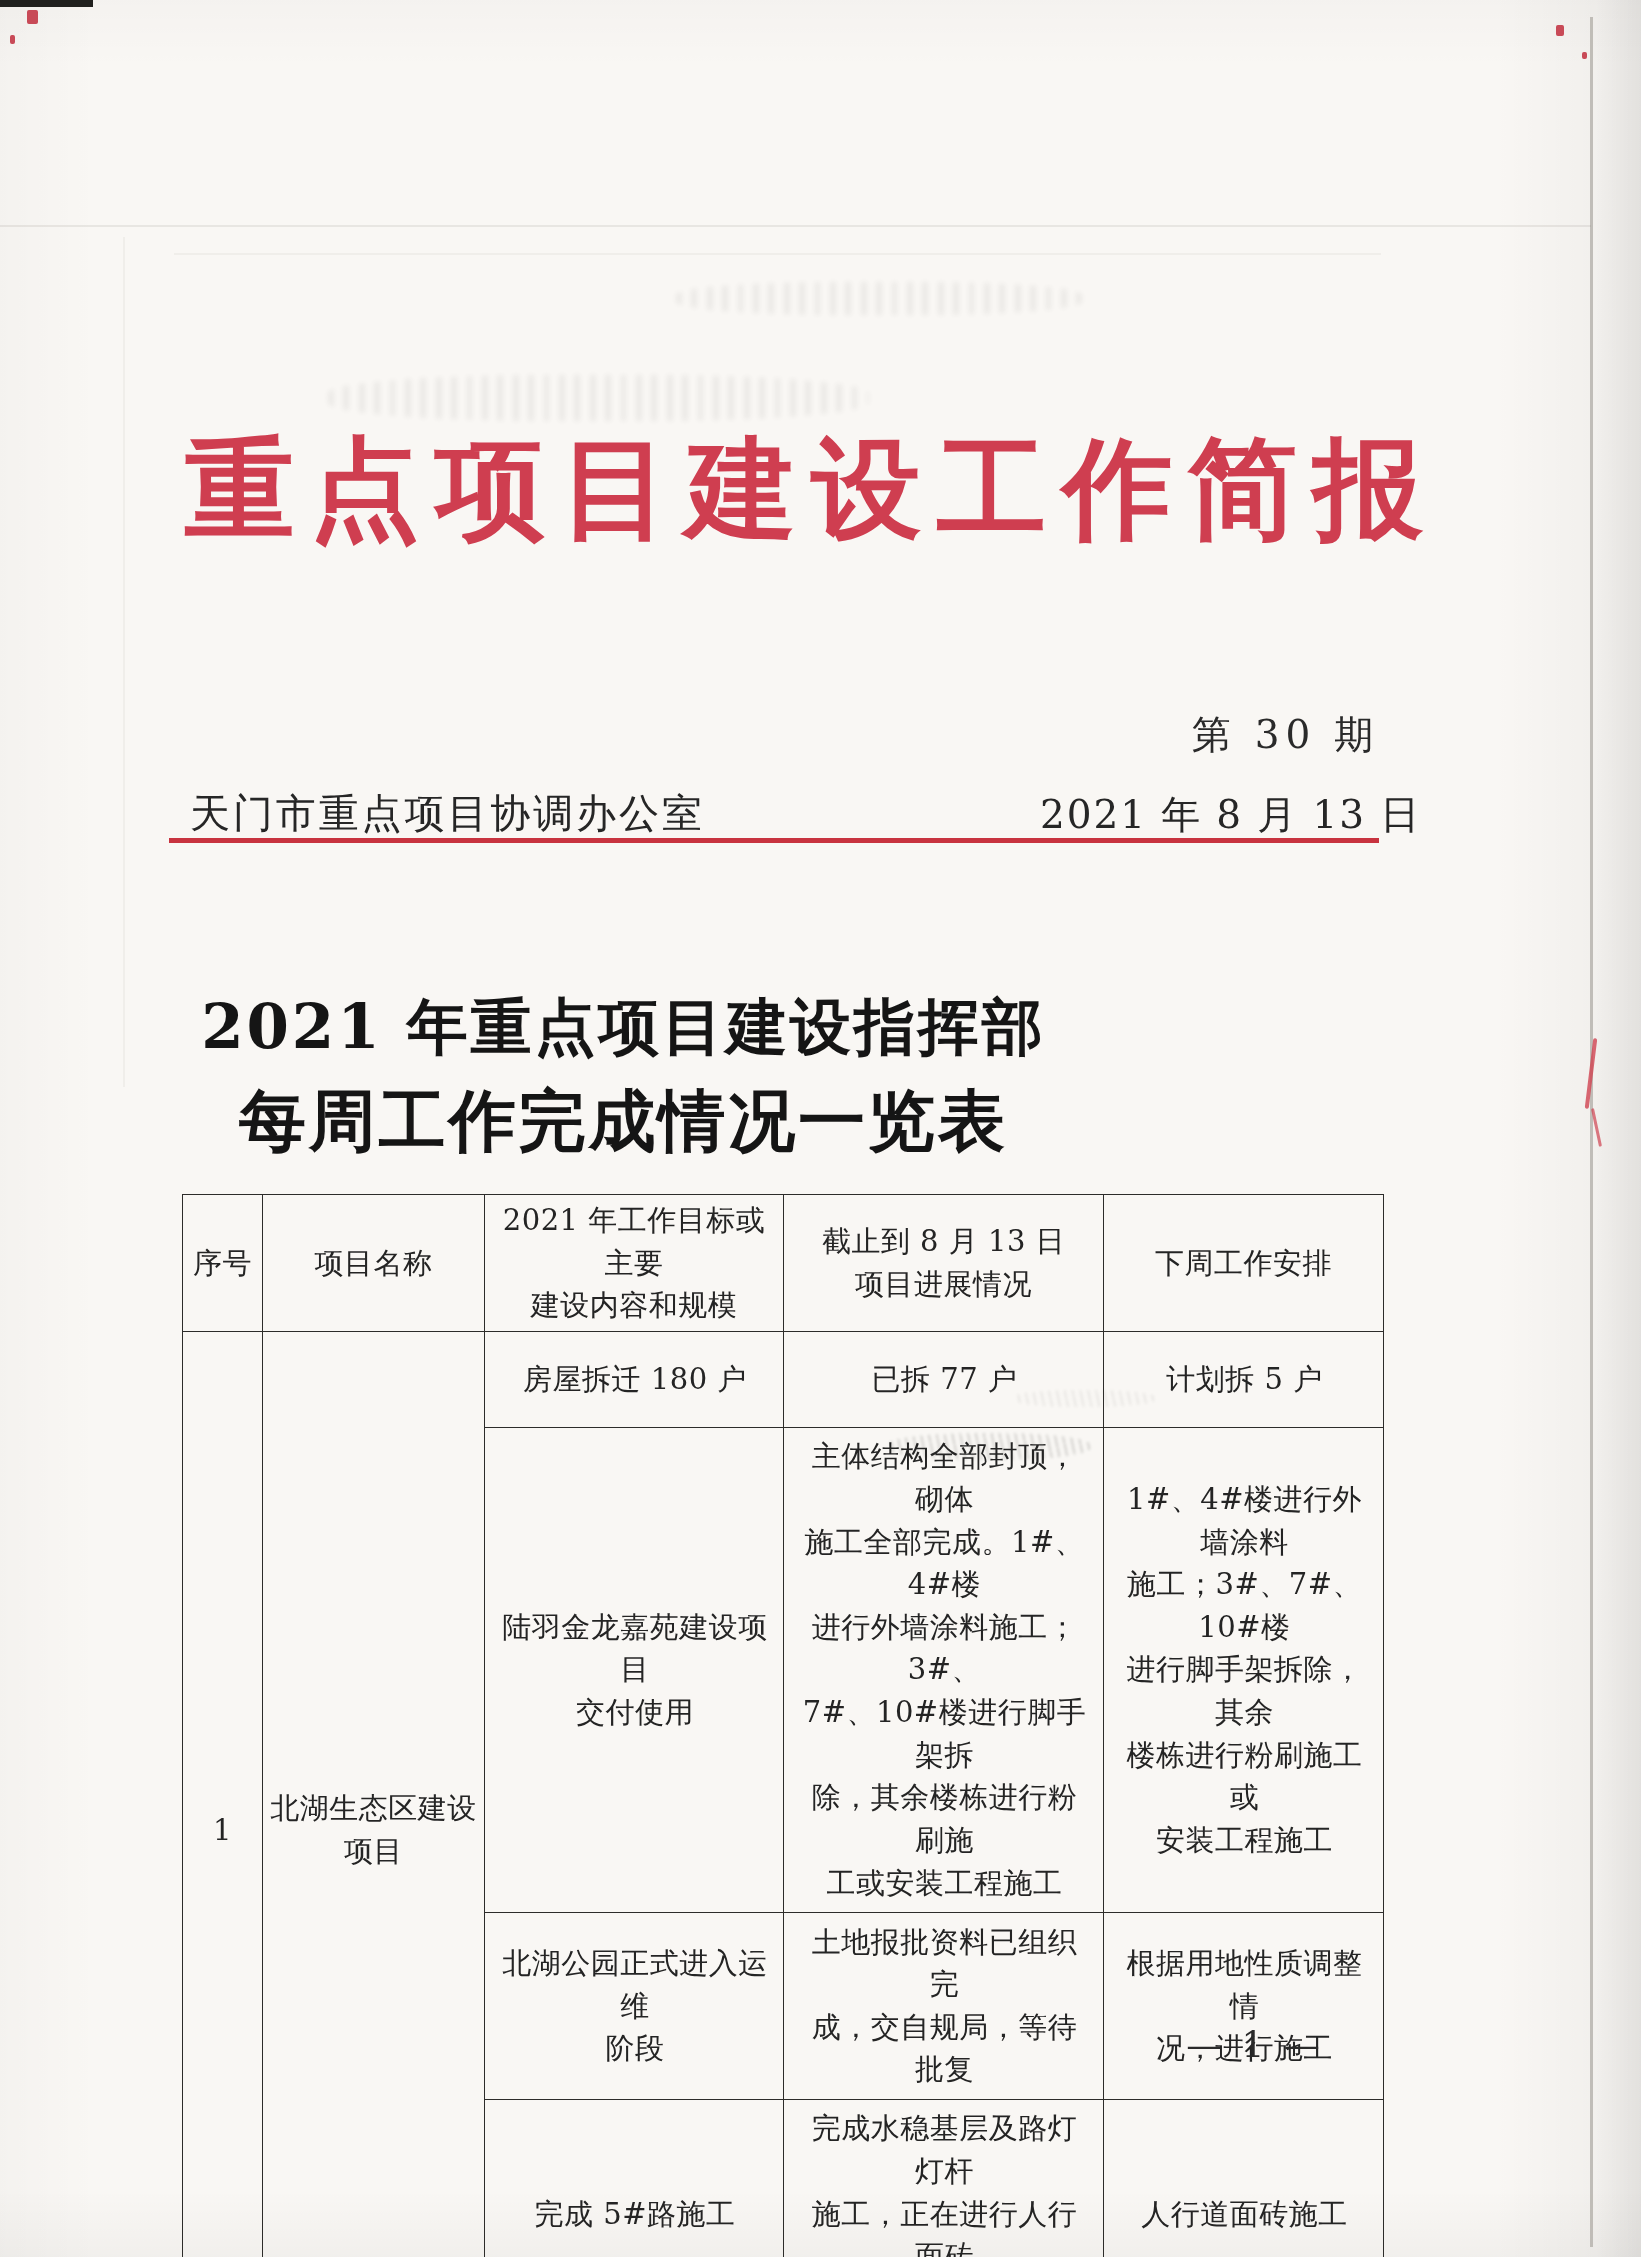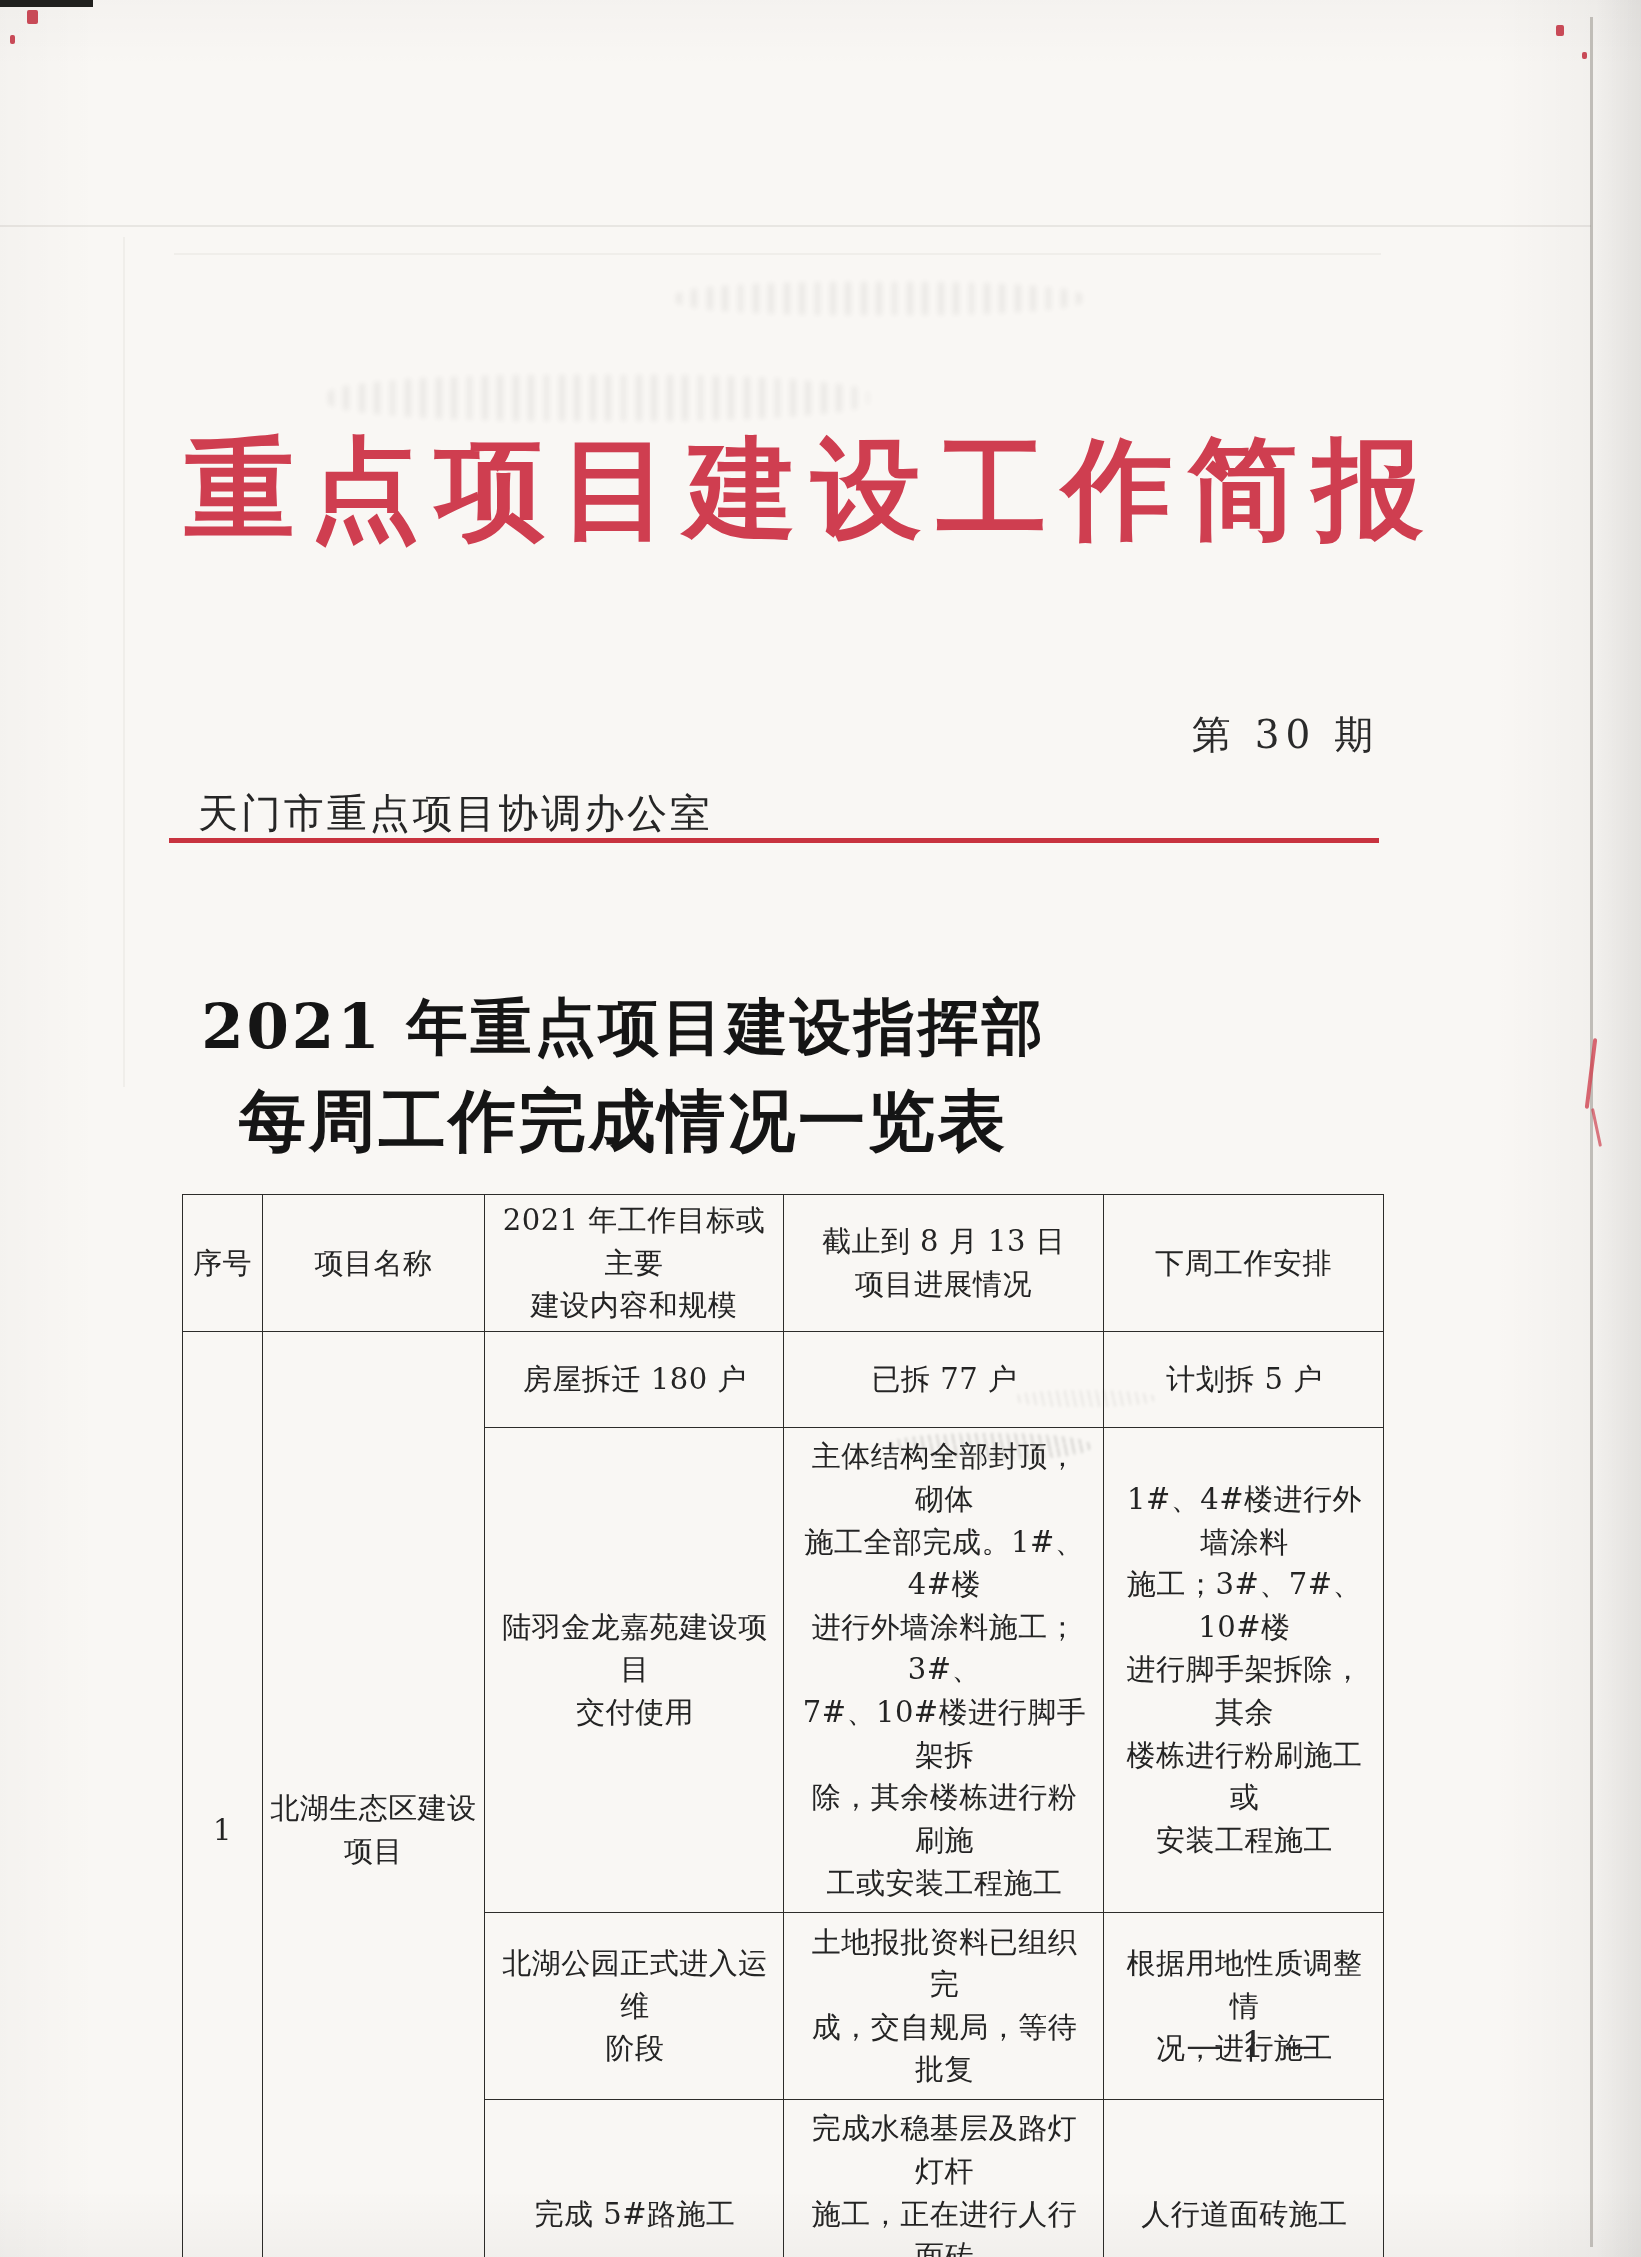--- a/index.html
+++ b/index.html
@@ -36,21 +36,21 @@
     position:absolute; opacity:.10; filter:blur(2.9px); border-radius:40%;
     background:repeating-linear-gradient(90deg, rgba(60,58,54,.7) 0 5.8px, rgba(0,0,0,0) 5.8px 15.4px);
   }
   
   .center-band { position:absolute; left:169px; width:1210px; text-align:right; }
   .masthead {
     top:423px; font-size:110px; line-height:1.2; font-weight:700;
     color:#cf3e50; letter-spacing:15.4px; text-indent:15.4px; white-space:nowrap;
   }
   .issue { top:676px; font-size:39px; letter-spacing:5.8px; color:#2a2a2a;margin-top:32px; }
-  .office { position:absolute; left:190px; top:786px; font-size:40px; letter-spacing:2.9px; color:#262626; white-space:nowrap;margin-left:8px; }
+  .office { position:absolute; left:190px; top:786px; font-size:40px; letter-spacing:2.9px; color:#262626; white-space:nowrap; }
   .date   { position:absolute; left:1040px; top:788px; font-size:39px; letter-spacing:1.9px; color:#262626; white-space:nowrap; }
   .red-rule { position:absolute; left:169px; top:838px; width:1210px; height:4.8px; background:#c8333f; }
   
   .heading-band { position:absolute; left:17.4px; width:1212px; text-align:center; color:#151515; }
   .h1a { top:987px; font-size:61px; font-weight:700; letter-spacing:2.9px; }
   .h1b { top:1076px; font-size:67px; font-weight:700; letter-spacing:2.9px; }
   
   table.doc-table {
     position:absolute; left:182px; top:1194px; width:1201px;
     border-collapse:collapse; table-layout:fixed;
@@ -84,20 +84,21 @@
   <div class="red-squiggle"></div>
   <div class="red-squiggle2"></div>
   <div class="bleed" style="left:328px; top:375px; width:541px; height:46px;"></div>
   <div class="bleed" style="left:676px; top:282px; width:406px; height:33px;"></div>
   <div class="smudge" style="left:886px; top:1433px; width:205px; height:27px;"></div>
   <div class="smudge" style="left:1012px; top:1390px; width:145px; height:17.4px; opacity:.2;"></div>
 
   <div class="center-band masthead">重点项目建设工作简报</div>
   <div class="center-band issue">第 30 期</div>
   <div class="office">天门市重点项目协调办公室</div>
+  <div class="date">2021 年 8 月 13 日</div>
   <div class="red-rule"></div>
 
   <div class="heading-band h1a">2021 年重点项目建设指挥部</div>
   <div class="heading-band h1b">每周工作完成情况一览表</div>
 
   <table class="doc-table">
     <colgroup>
       <col style="width:80px;">
       <col style="width:222px;">
       <col style="width:299px;">

